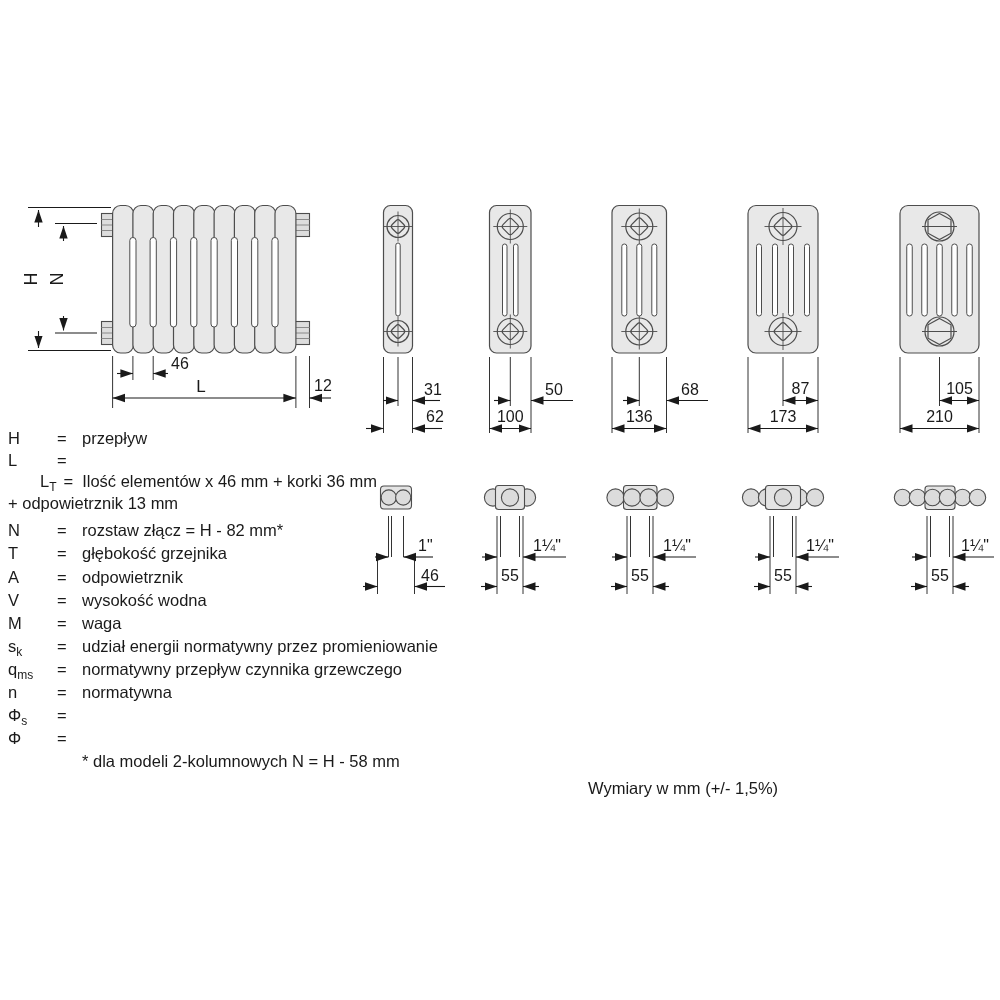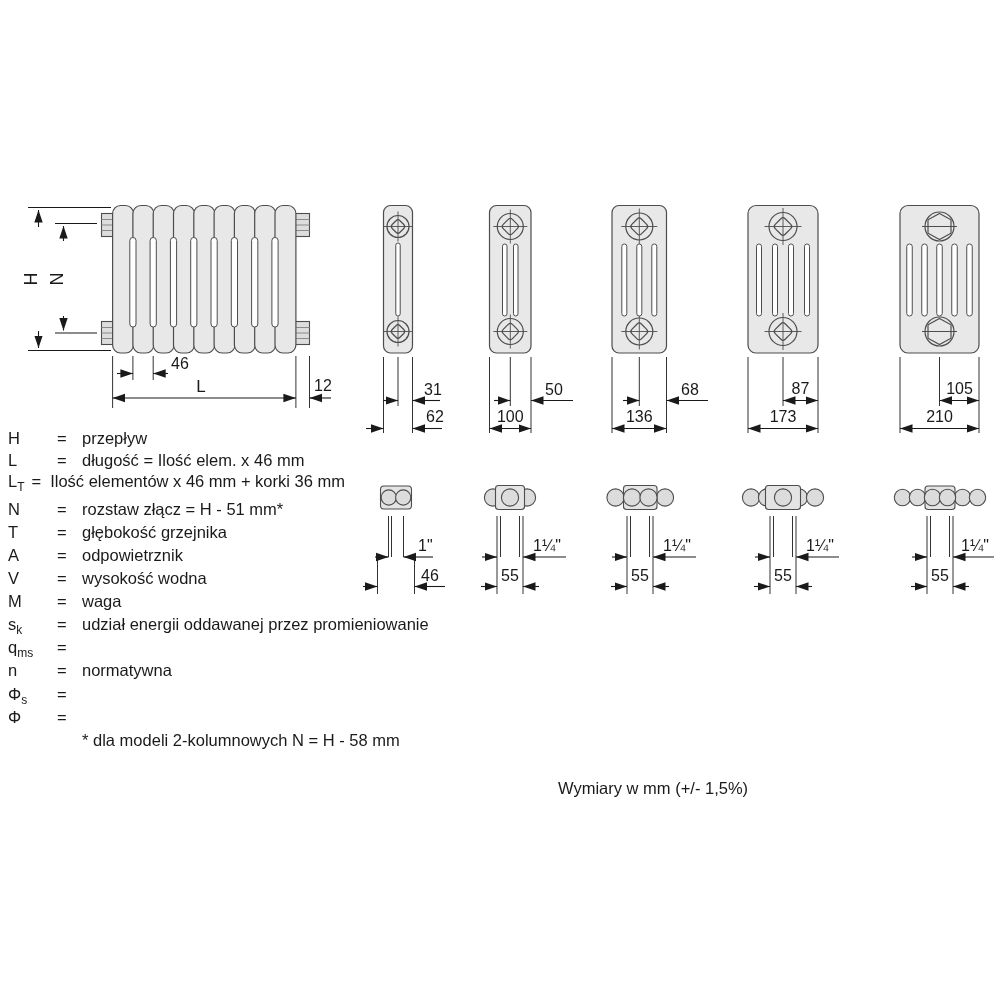--- a/index.html
+++ b/index.html
@@ -7,24 +7,24 @@
           font-family:"Liberation Sans", sans-serif;color:#1a1a1a;}
   #drawing{position:absolute;left:0;top:190px;width:1000px;height:420px;}
   svg text{font-family:"Liberation Sans", sans-serif;fill:#1a1a1a;}
   .legend{position:absolute;left:8px;top:429px;width:540px;font-size:16.5px;z-index:2;}
   .lrow{display:flex;align-items:baseline;height:21.6px;white-space:nowrap;}
   .lrow.wide{height:23.1px;}
   .lrow.gap{margin-top:6px;}
   .lsym{width:49px;flex:none;}
   .leq{width:25px;flex:none;}
   .lsym sub, .lsym2 sub{font-size:12px;}
-  .lrow.inline .lsym2{margin-right:7px;}
+  .lrow.inline .lsym2{margin-right:7px;margin-left:32px;}
   .lrow.inline .leq2{margin-right:9px;}
   .lrow.indent{padding-left:74px;}
-  .note{position:absolute;left:558px;top:779px;font-size:16.5px;z-index:2;}
+  .note{position:absolute;left:588px;top:779px;font-size:16.5px;z-index:2;}
 </style>
 </head>
 <body>
 
 <div id="canvas">
 
 <svg id="drawing" viewBox="0 190 1000 420" width="1000" height="420" xmlns="http://www.w3.org/2000/svg">
   <defs>
     <marker id="arr" markerUnits="userSpaceOnUse" markerWidth="14" markerHeight="10" refX="12.5" refY="5" orient="auto-start-reverse">
       <path d="M0,0.8 L12.5,5 L0,9.2 Z" fill="#1a1a1a"></path>
@@ -321,31 +321,33 @@
 
 <div class="legend">
   <div class="lrow def">
     <span class="lsym"><span>H</span><sub></sub></span>
     <span class="leq">=</span>
     <span class="ldesc">przepływ</span>
   </div>
   <div class="lrow def">
     <span class="lsym"><span>L</span><sub></sub></span>
     <span class="leq">=</span>
-    <span class="ldesc">długość = Ilość elem. x 46 mm</span>
   </div>
   <div class="lrow inline">
     <span class="lsym2"><span>L</span><sub>T</sub></span>
     <span class="leq2">=</span>
     <span class="ldesc">Ilość elementów x 46 mm + korki 36 mm</span>
   </div>
+  <div class="lrow text">
+    <span class="ldesc">+ odpowietrznik 13 mm</span>
+  </div>
   <div class="lrow def wide gap">
     <span class="lsym"><span>N</span><sub></sub></span>
     <span class="leq">=</span>
-    <span class="ldesc">rozstaw złącz = H - 51 mm*</span>
+    <span class="ldesc">rozstaw złącz = H - 82 mm*</span>
   </div>
   <div class="lrow def wide">
     <span class="lsym"><span>T</span><sub></sub></span>
     <span class="leq">=</span>
     <span class="ldesc">głębokość grzejnika</span>
   </div>
   <div class="lrow def wide">
     <span class="lsym"><span>A</span><sub></sub></span>
     <span class="leq">=</span>
     <span class="ldesc">odpowietrznik</span>
@@ -356,25 +358,26 @@
     <span class="ldesc">wysokość wodna</span>
   </div>
   <div class="lrow def wide">
     <span class="lsym"><span>M</span><sub></sub></span>
     <span class="leq">=</span>
     <span class="ldesc">waga</span>
   </div>
   <div class="lrow def wide">
     <span class="lsym"><span>s</span><sub>k</sub></span>
     <span class="leq">=</span>
-    <span class="ldesc">udział energii oddawanej przez promieniowanie</span>
+    <span class="ldesc">udział energii normatywny przez promieniowanie</span>
   </div>
   <div class="lrow def wide">
     <span class="lsym"><span>q</span><sub>ms</sub></span>
     <span class="leq">=</span>
+    <span class="ldesc">normatywny przepływ czynnika grzewczego</span>
   </div>
   <div class="lrow def wide">
     <span class="lsym"><span>n</span><sub></sub></span>
     <span class="leq">=</span>
     <span class="ldesc">normatywna</span>
   </div>
   <div class="lrow def wide">
     <span class="lsym"><span>Φ</span><sub>s</sub></span>
     <span class="leq">=</span>
   </div>

